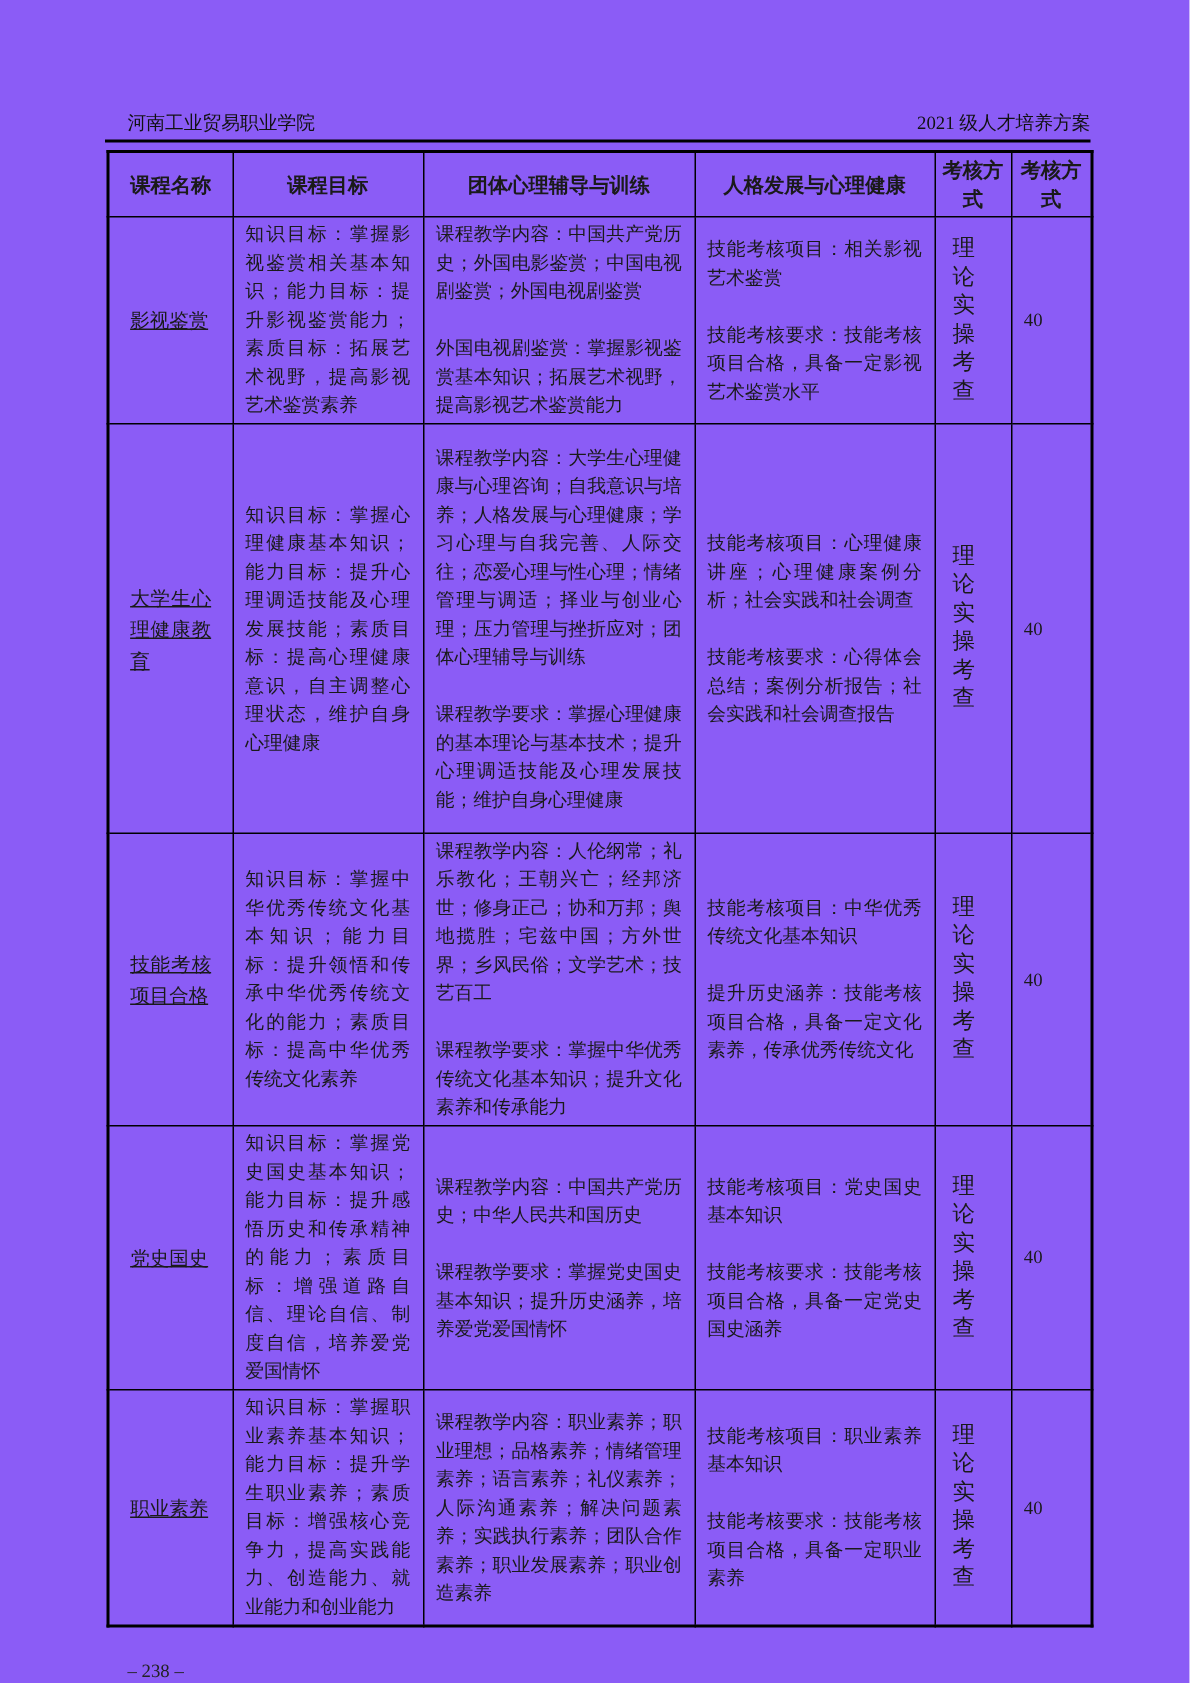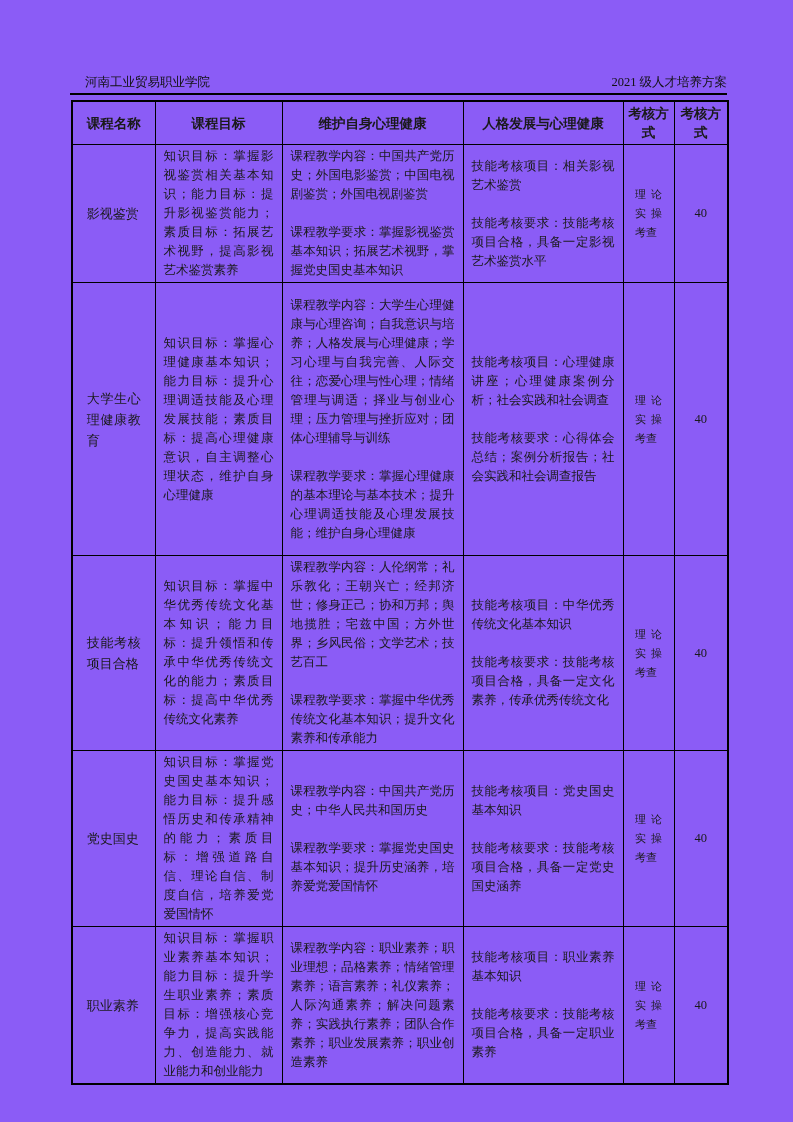--- a/index.html
+++ b/index.html
@@ -54,49 +54,49 @@
   tr.row-0        { height: 124px; }
   tr.row-1        { height: 273px; }
   tr.row-2        { height: 182px; }
   tr.row-3        { height: 147px; }
   tr.row-4        { height: 146px; }
   td.c-name {
     text-align: center;
     font-size: 13px;
     line-height: 21px;
     padding: 2px 4px;
+    text-decoration: underline;
   }
   td.c-name .name-inner {
     width: 54px;
     margin: 0 auto;
     text-align: justify;
     word-break: break-all;
   }
   td.c-obj, td.c-content, td.c-assess {
     font-size: 12.5px;
     line-height: 19px;
     text-align: justify;
   }
   .para { text-align: justify; }
   .para:empty { display: none; }
   .para + .para:not(:empty) { margin-top: 19px; }
   td.c-method {
     text-align: center;
-    font-size: 11px;
+    font-size: 15px;
     line-height: 19px;
     padding: 2px 2px;
   }
   td.c-method .method-inner {
     width: 27px;
     margin: 0 auto;
     word-break: break-all;
     text-align: justify;
   }
   td.c-hours {
-    text-align: center;
     font-size: 12.5px;
   }
   .page-footer {
     margin: 22px 0 0 85px;
     font-size: 12.5px;
     color: #222;
   }
 </style>
 </head>
 <body>
@@ -115,37 +115,37 @@
       <col style="width:127px">
       <col style="width:181px">
       <col style="width:160px">
       <col style="width:51px">
       <col style="width:54px">
     </colgroup>
     <thead>
       <tr class="hdr-row">
         <th>课程名称</th>
         <th>课程目标</th>
-        <th>维护自身心理健康</th>
+        <th>团体心理辅导与训练</th>
         <th>人格发展与心理健康</th>
         <th>考核方式</th>
         <th>考核方式</th>
       </tr>
     </thead>
     <tbody>
       <tr class="row-0">
         <td class="c-name">
             <div class="name-inner">影视鉴赏</div>
           </td>
         <td class="c-obj">
             <div class="para">知识目标：掌握影视鉴赏相关基本知识；能力目标：提升影视鉴赏能力；素质目标：拓展艺术视野，提高影视艺术鉴赏素养</div>
           </td>
         <td class="c-content">
             <div class="para">课程教学内容：中国共产党历史；外国电影鉴赏；中国电视剧鉴赏；外国电视剧鉴赏</div>
-            <div class="para">课程教学要求：掌握影视鉴赏基本知识；拓展艺术视野，掌握党史国史基本知识</div>
+            <div class="para">外国电视剧鉴赏：掌握影视鉴赏基本知识；拓展艺术视野，提高影视艺术鉴赏能力</div>
           </td>
         <td class="c-assess">
             <div class="para">技能考核项目：相关影视艺术鉴赏</div>
             <div class="para">技能考核要求：技能考核项目合格，具备一定影视艺术鉴赏水平</div>
           </td>
         <td class="c-method">
             <div class="method-inner">理论实操考查</div>
           </td>
         <td class="c-hours">40</td>
       </tr>
@@ -175,21 +175,21 @@
           </td>
         <td class="c-obj">
             <div class="para">知识目标：掌握中华优秀传统文化基本知识；能力目标：提升领悟和传承中华优秀传统文化的能力；素质目标：提高中华优秀传统文化素养</div>
           </td>
         <td class="c-content">
             <div class="para">课程教学内容：人伦纲常；礼乐教化；王朝兴亡；经邦济世；修身正己；协和万邦；舆地揽胜；宅兹中国；方外世界；乡风民俗；文学艺术；技艺百工</div>
             <div class="para">课程教学要求：掌握中华优秀传统文化基本知识；提升文化素养和传承能力</div>
           </td>
         <td class="c-assess">
             <div class="para">技能考核项目：中华优秀传统文化基本知识</div>
-            <div class="para">技能考核要求：技能考核项目合格，具备一定文化素养，传承优秀传统文化</div>
+            <div class="para">提升历史涵养：技能考核项目合格，具备一定文化素养，传承优秀传统文化</div>
           </td>
         <td class="c-method">
             <div class="method-inner">理论实操考查</div>
           </td>
         <td class="c-hours">40</td>
       </tr>
       <tr class="row-3">
         <td class="c-name">
             <div class="name-inner">党史国史</div>
           </td>
@@ -224,14 +224,15 @@
             <div class="para">技能考核要求：技能考核项目合格，具备一定职业素养</div>
           </td>
         <td class="c-method">
             <div class="method-inner">理论实操考查</div>
           </td>
         <td class="c-hours">40</td>
       </tr>
     </tbody>
   </table>
 
+  <div class="page-footer">– 238 –</div>
 
 </div>
 
 </body></html>

